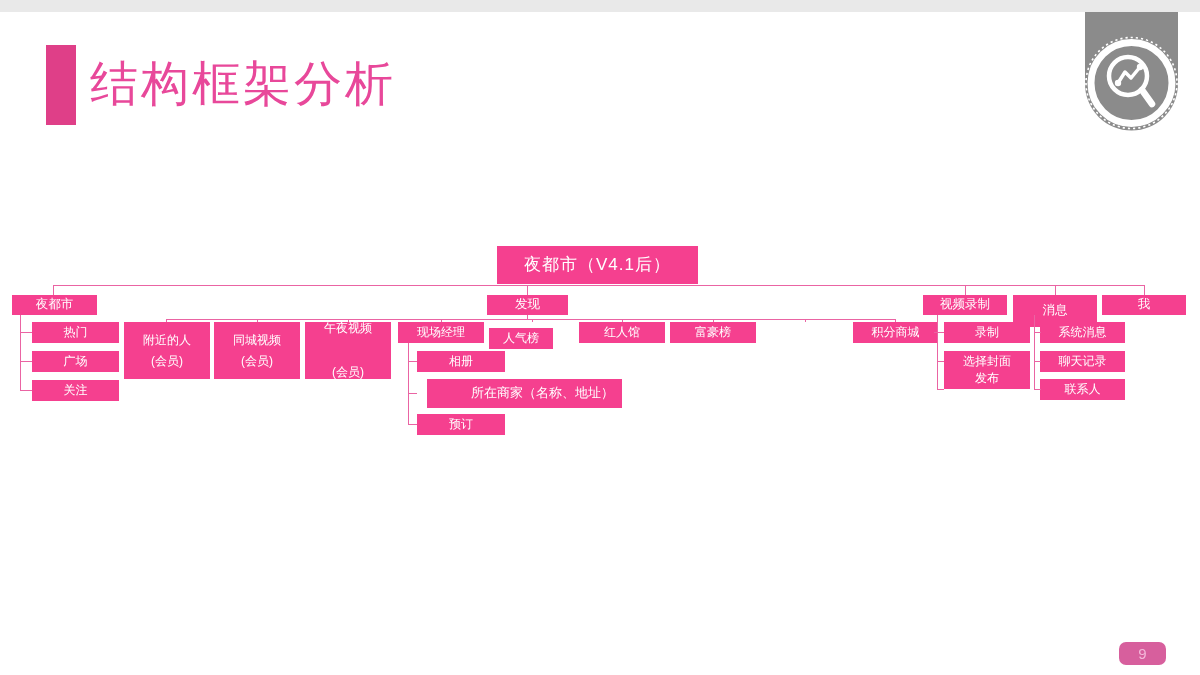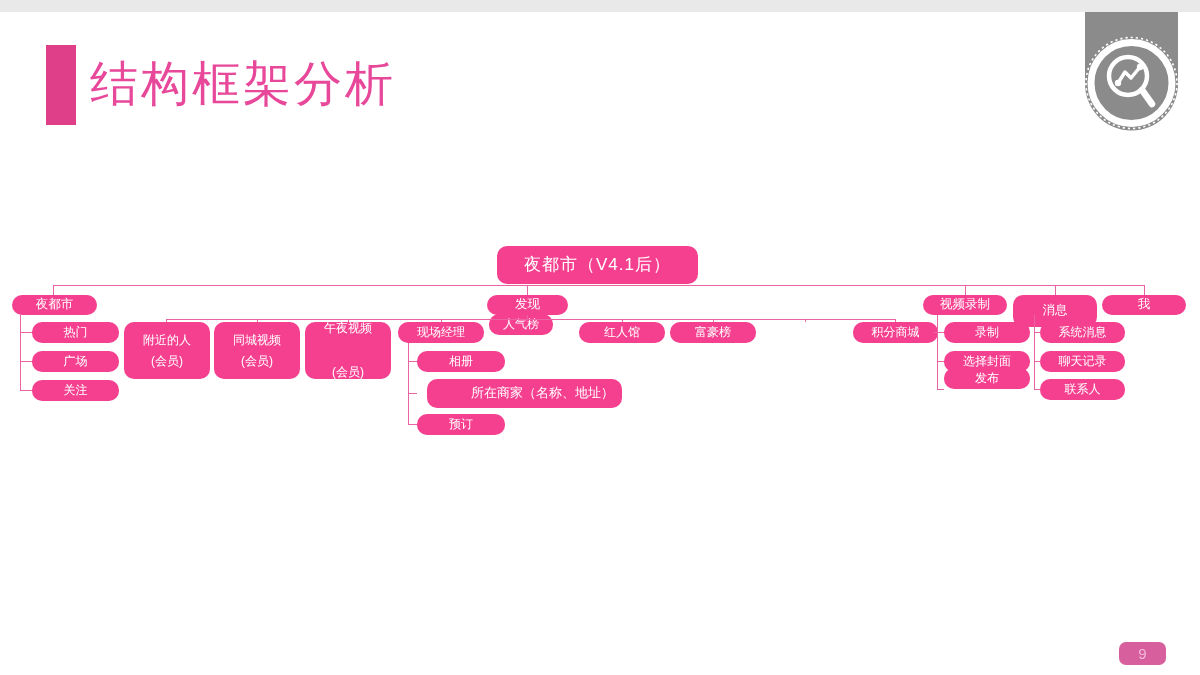--- a/index.html
+++ b/index.html
@@ -18,21 +18,21 @@
   .logo{position:absolute;left:1082px;top:0;width:100px;height:126px;}
   
   .page-badge{
     position:absolute;left:1119px;top:630px;width:47px;height:23px;border-radius:7px;
     background:#d75f9d;color:#f3b8d9;font-size:15px;line-height:23px;text-align:center;
   }
   
   .node{
     position:absolute;background:#f5408f;color:#ffffff;
     display:flex;flex-direction:column;align-items:center;justify-content:center;
-    font-size:12px;line-height:1.25;text-align:center;box-sizing:border-box;border-radius:10px;
+    font-size:12px;line-height:1.25;text-align:center;box-sizing:border-box;
   }
   .node .sub{font-size:12px;margin-top:6px;}
   .node.root{font-size:17px;letter-spacing:1px;}
   .node.lv1{font-size:12.5px;}
   .node.wide{font-size:13px;}
   .cline{position:absolute;background:#ea64a3;}
 </style>
 </head>
 <body>
 
@@ -71,21 +71,21 @@
   </div>
   <div class="node" style="left:214px;top:310px;width:86px;height:57px;">
     <span>同城视频</span>
     <span class="sub">(会员)</span>
   </div>
   <div class="node" style="left:305px;top:310px;width:86px;height:57px;gap:23px;">
     <span>午夜视频</span>
     <span class="sub">(会员)</span>
   </div>
   <div class="node" style="left:398px;top:310px;width:86px;height:21px;">现场经理</div>
-  <div class="node" style="left:489px;top:302px;width:64px;height:21px;">人气榜</div>
+  <div class="node" style="left:489px;top:316px;width:64px;height:21px;">人气榜</div>
   <div class="node" style="left:579px;top:310px;width:86px;height:21px;">红人馆</div>
   <div class="node" style="left:670px;top:310px;width:86px;height:21px;">富豪榜</div>
   <div class="node" style="left:853px;top:310px;width:85px;height:21px;">积分商城</div>
 
   <div class="node" style="left:417px;top:339px;width:88px;height:21px;">相册</div>
   <div class="node wide" style="left:427px;top:367px;width:195px;height:29px;padding-left:36px;">所在商家（名称、地址）</div>
   <div class="node" style="left:417px;top:402px;width:88px;height:21px;">预订</div>
 
   <div class="node" style="left:944px;top:310px;width:86px;height:21px;">录制</div>
   <div class="node" style="left:944px;top:339px;width:86px;height:21px;">选择封面</div>

